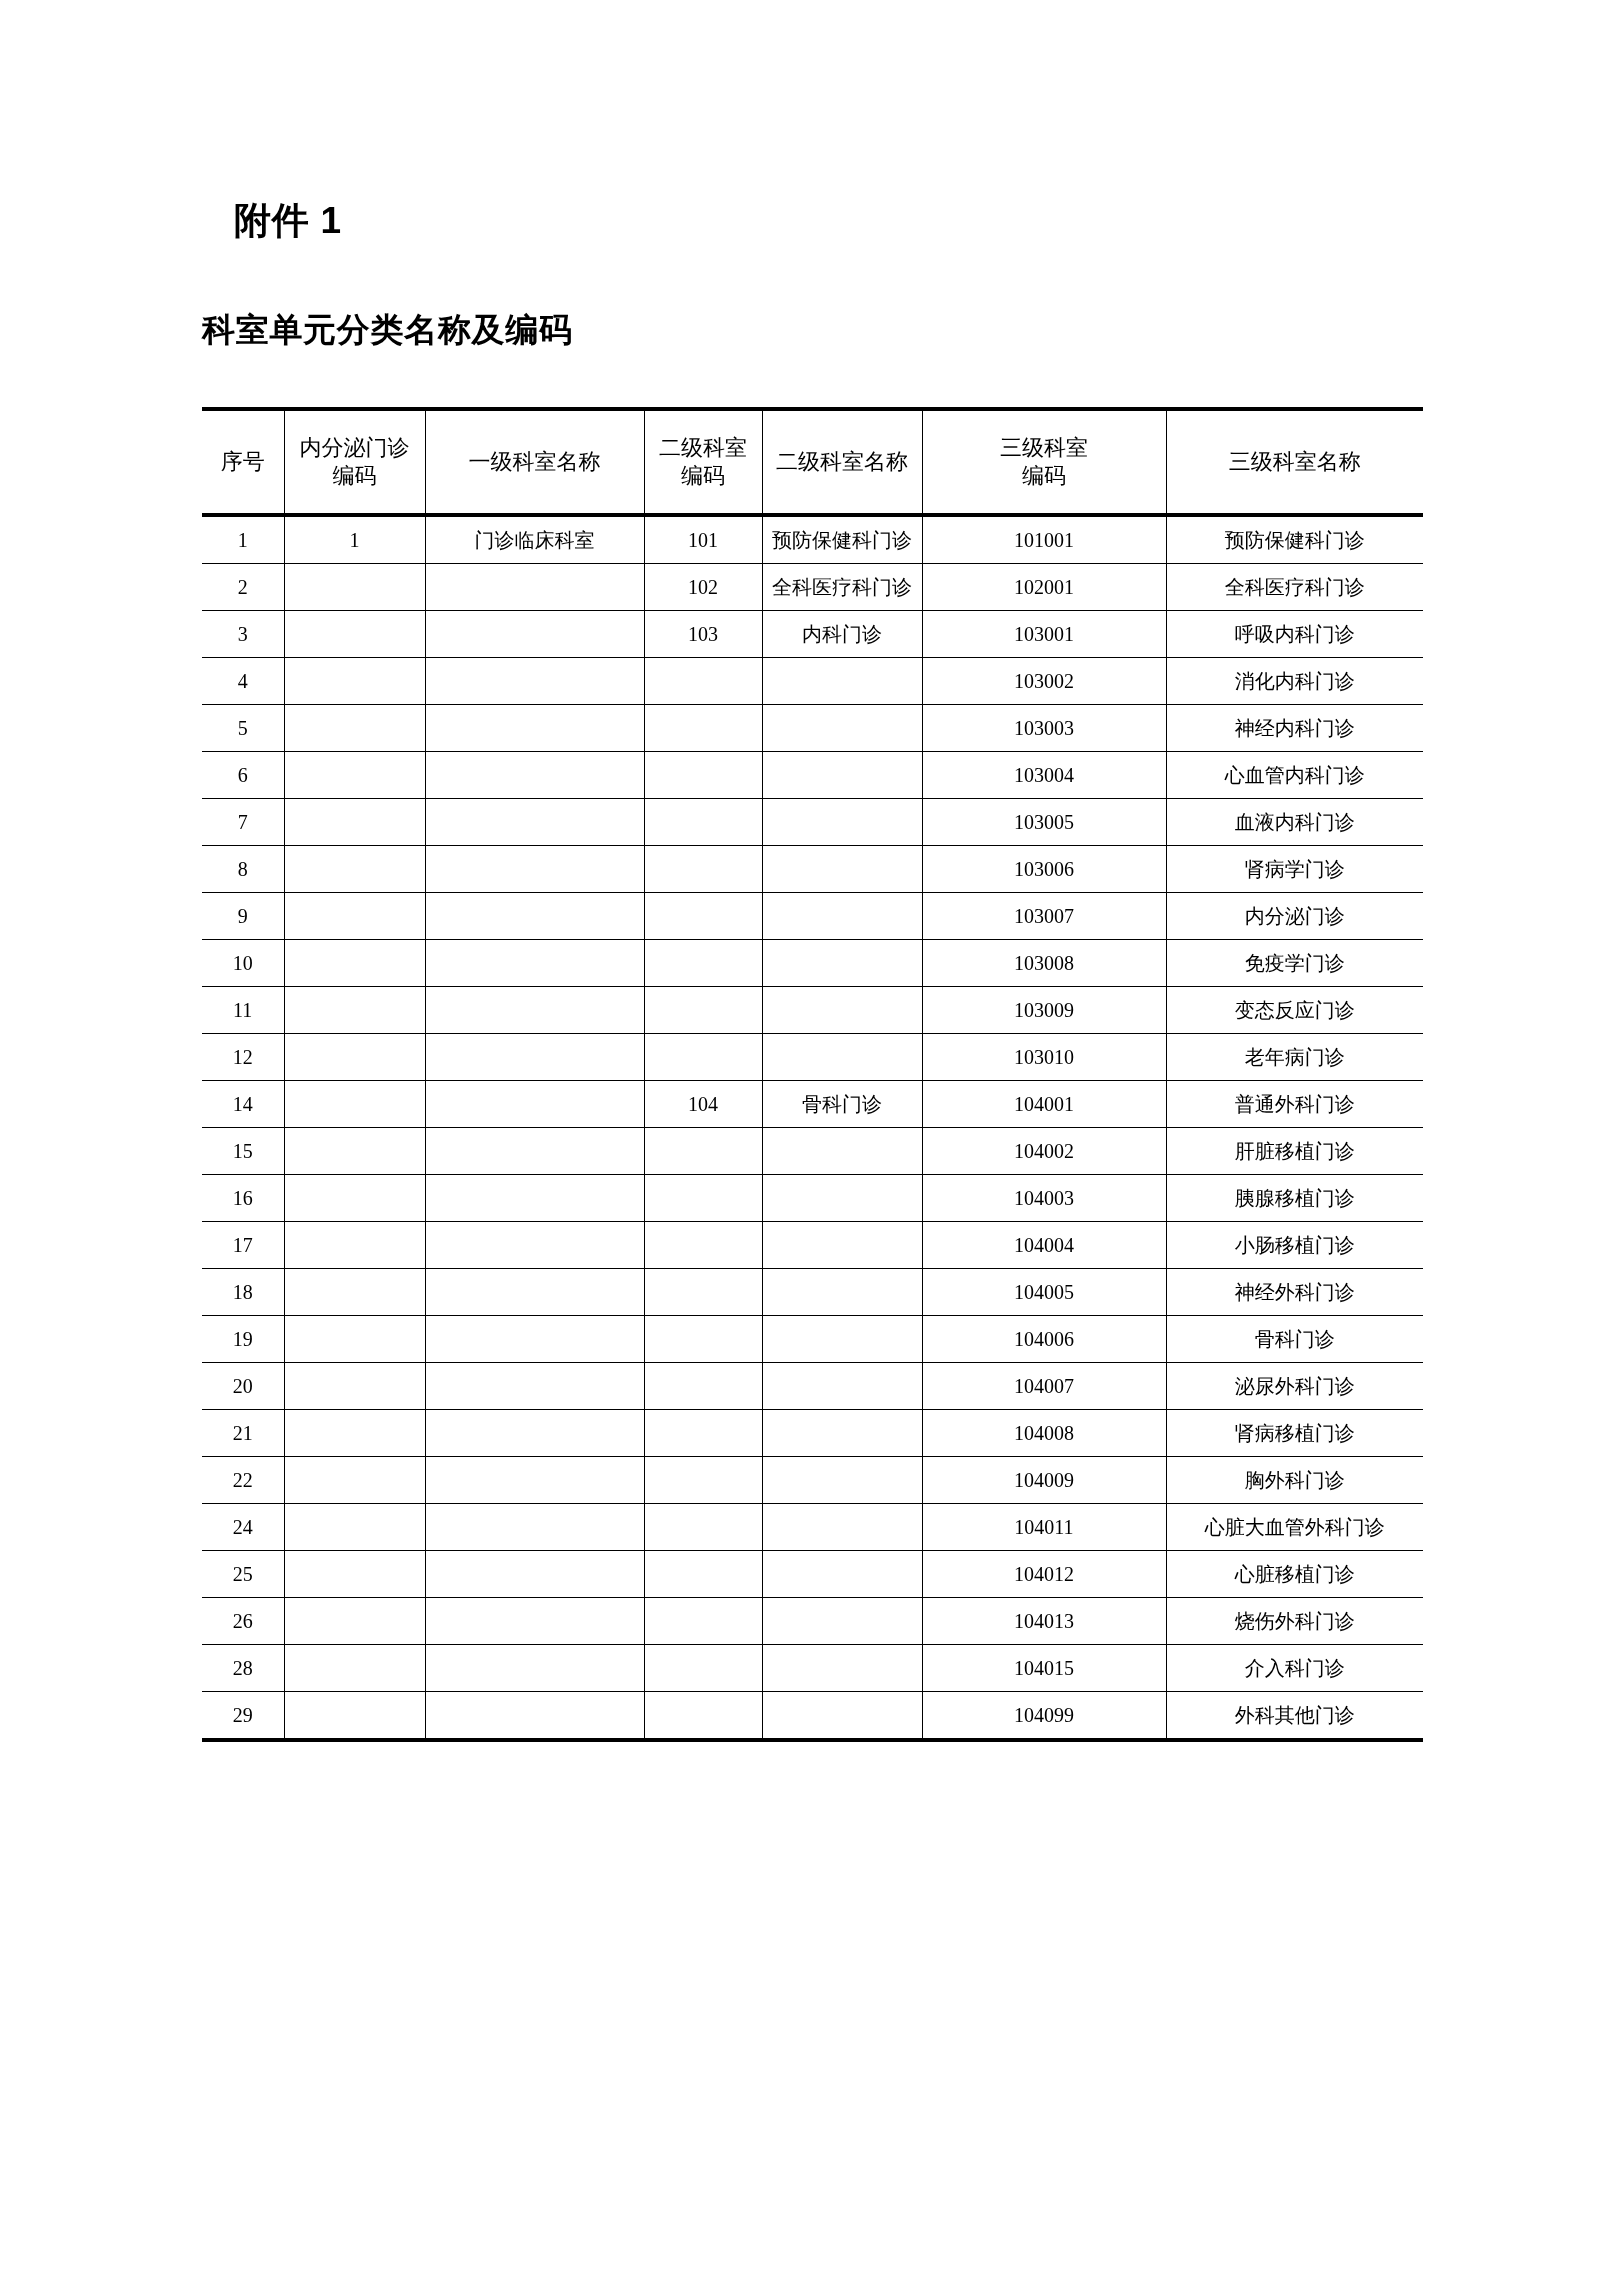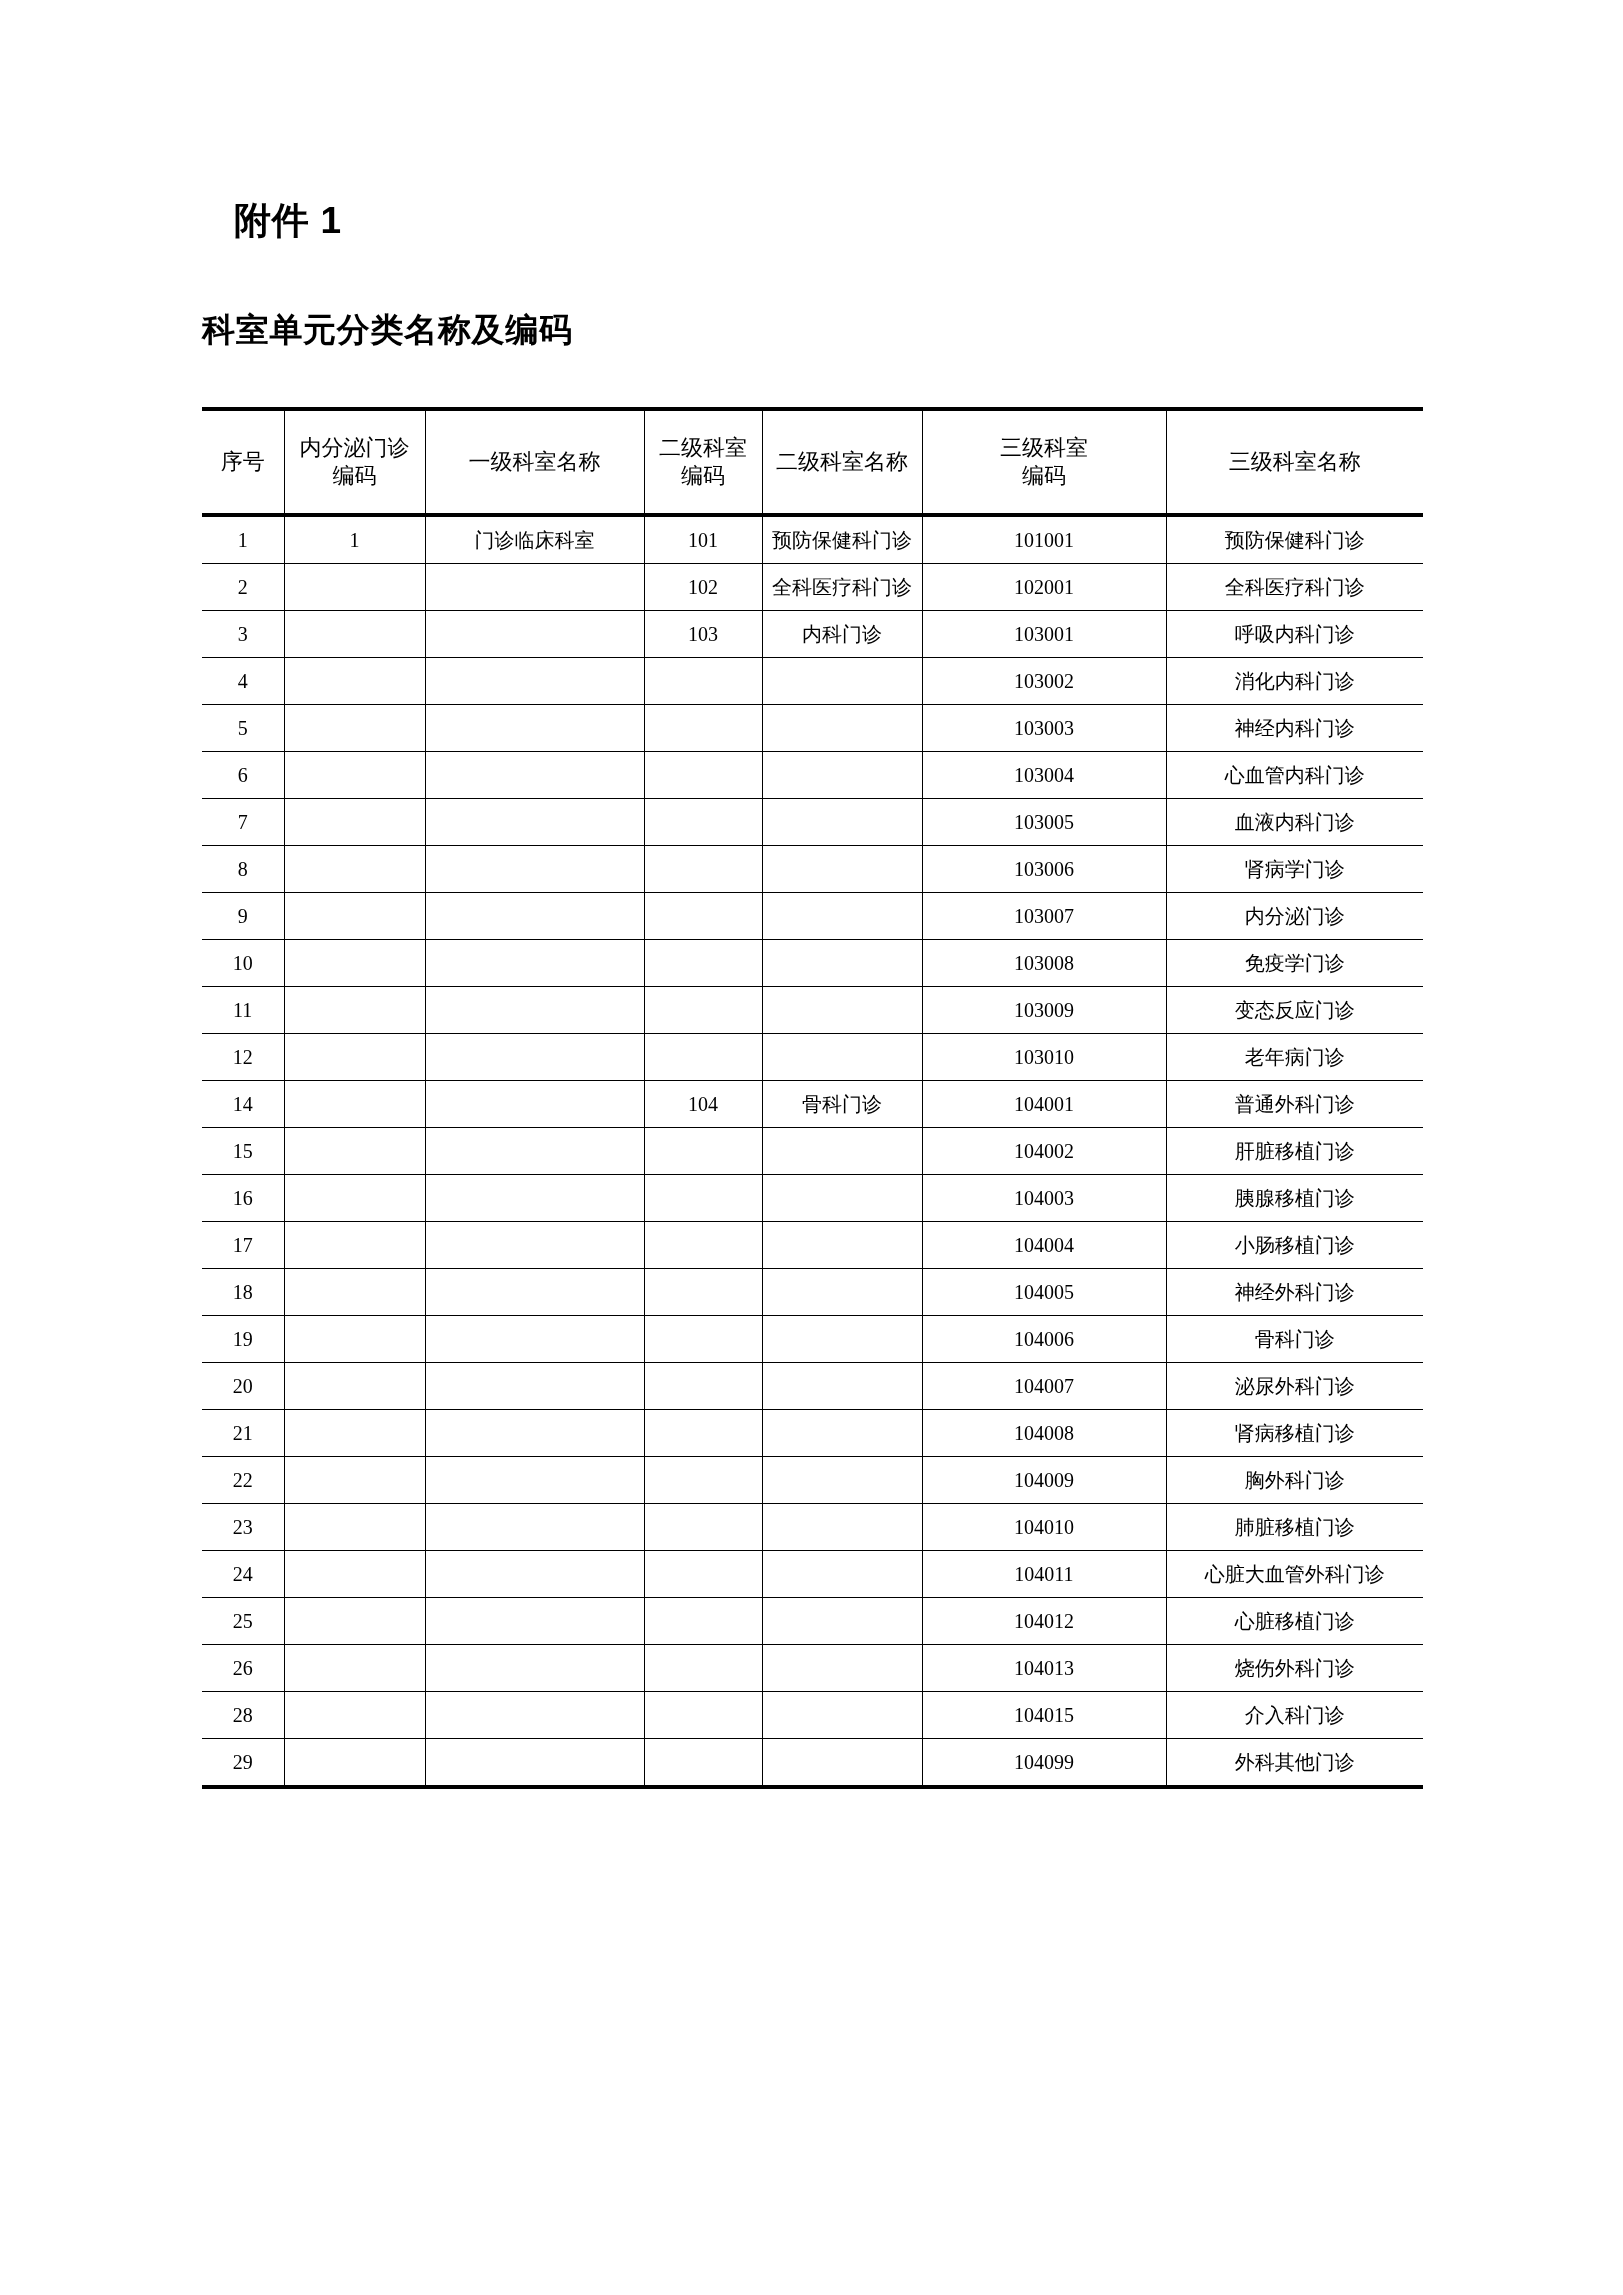--- a/index.html
+++ b/index.html
@@ -322,29 +322,20 @@
           <tr>
             <td>22</td>
             <td></td>
             <td></td>
             <td></td>
             <td></td>
             <td>104009</td>
             <td>胸外科门诊</td>
           </tr>
           <tr>
-            <td>23</td>
-            <td></td>
-            <td></td>
-            <td></td>
-            <td></td>
-            <td>104010</td>
-            <td>肺脏移植门诊</td>
-          </tr>
-          <tr>
             <td>24</td>
             <td></td>
             <td></td>
             <td></td>
             <td></td>
             <td>104011</td>
             <td>心脏大血管外科门诊</td>
           </tr>
           <tr>
             <td>25</td>

